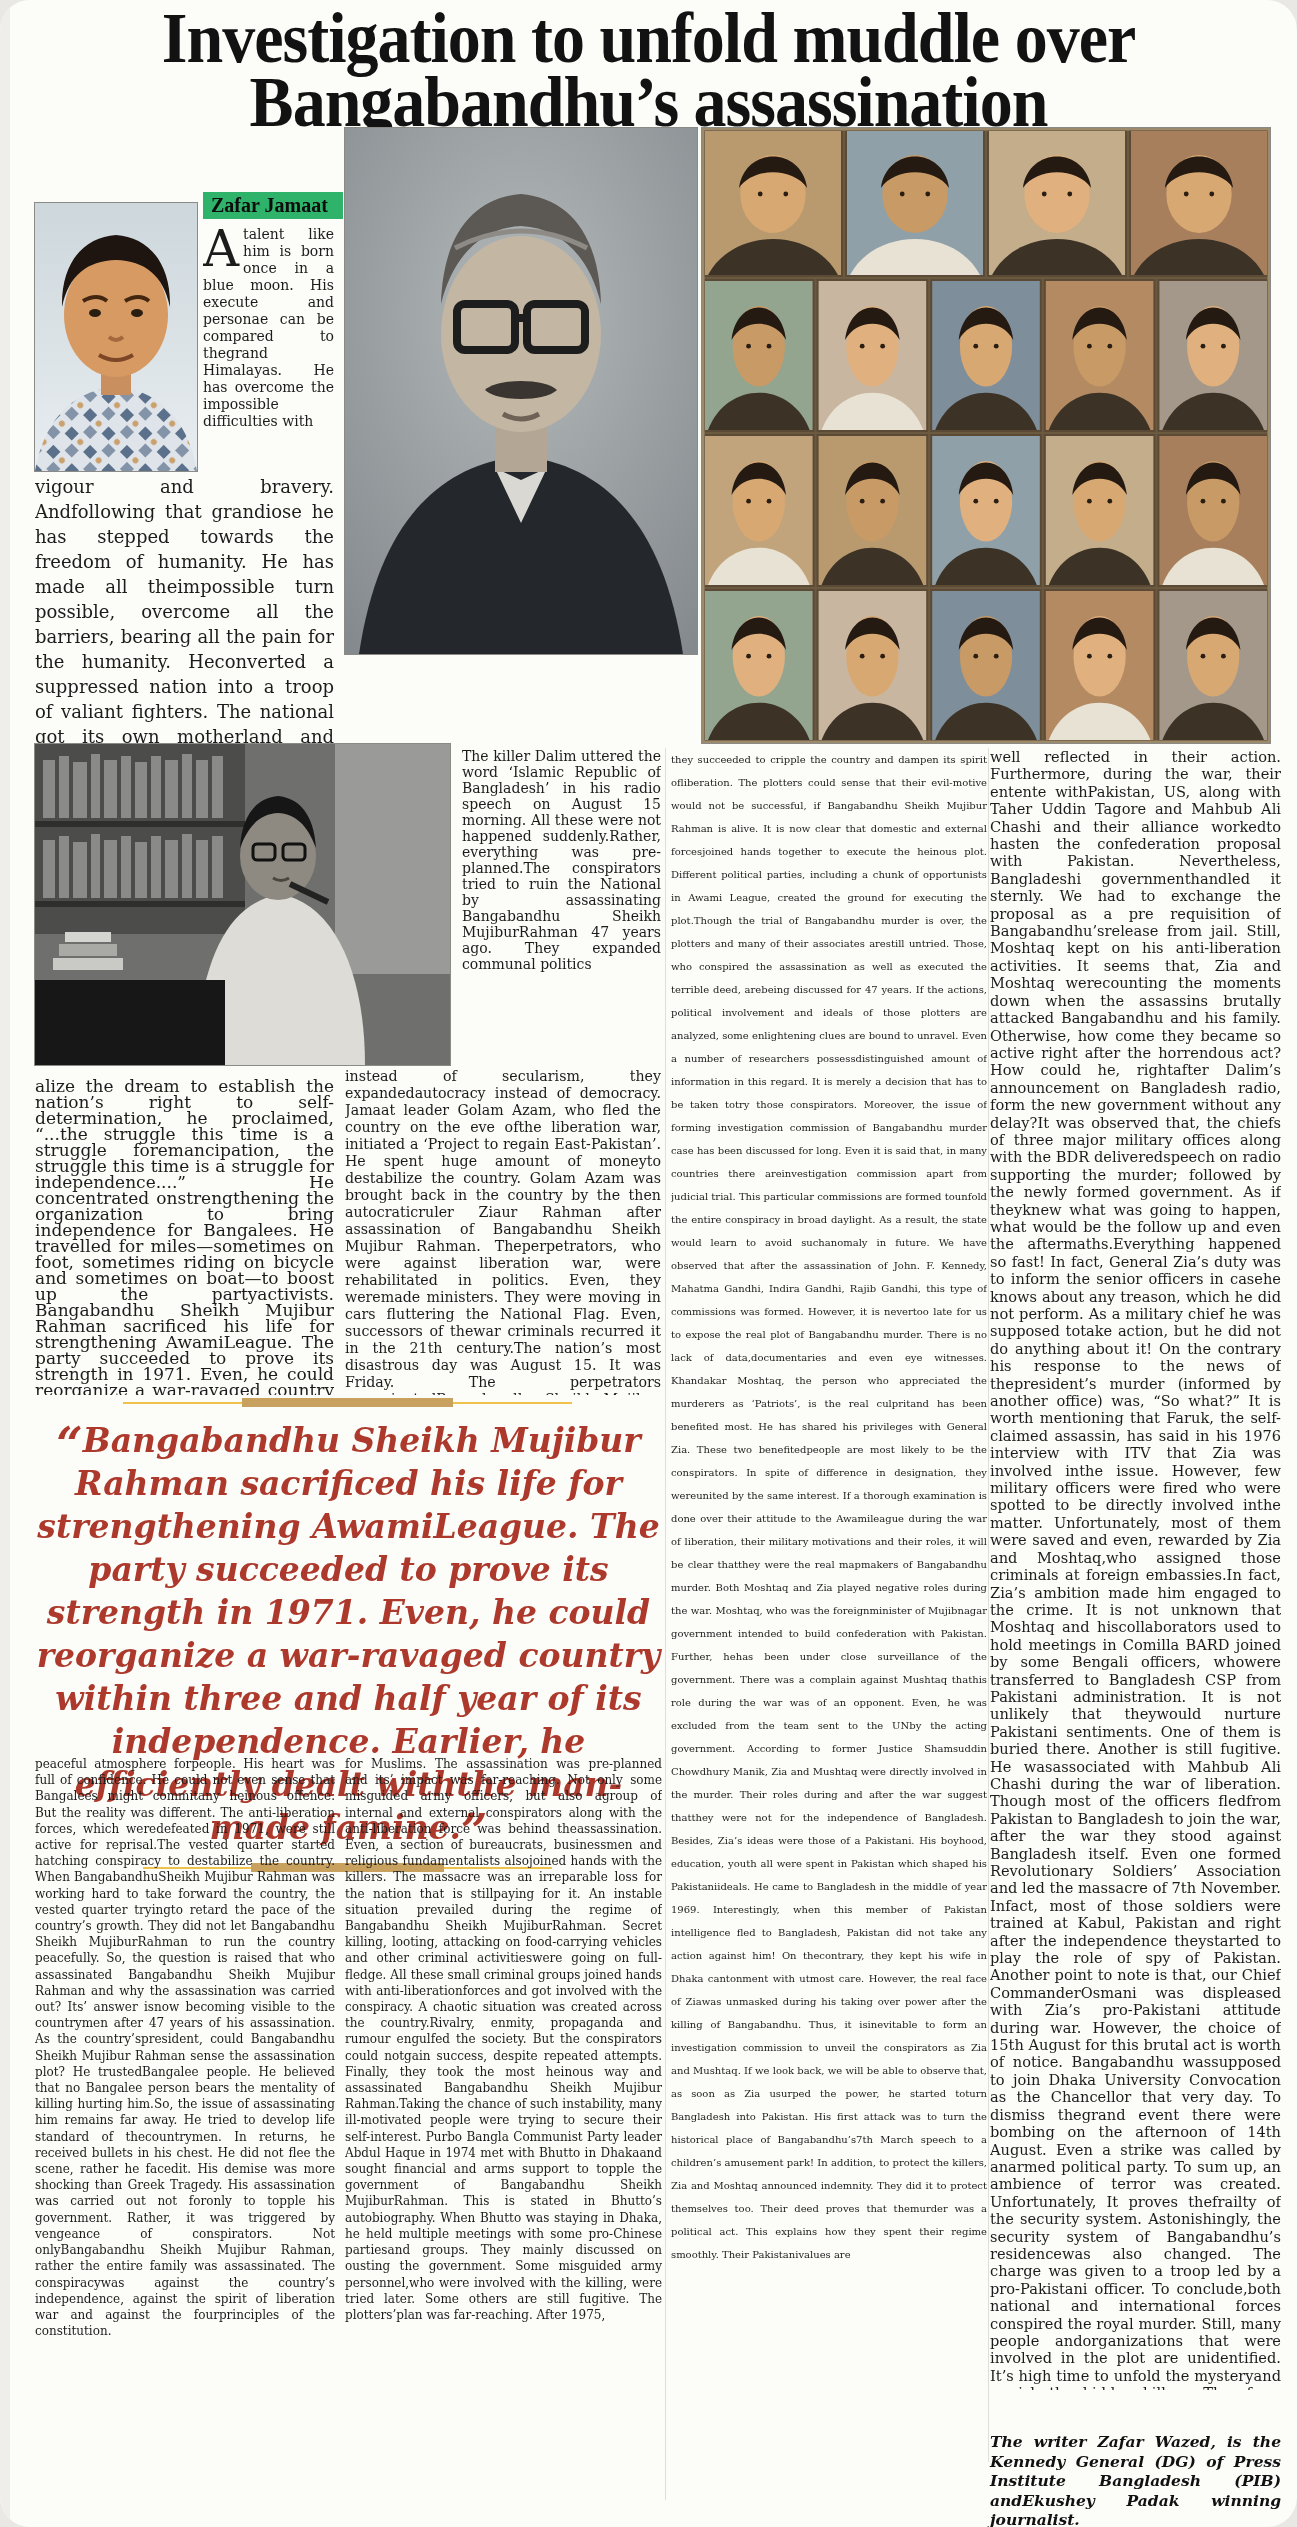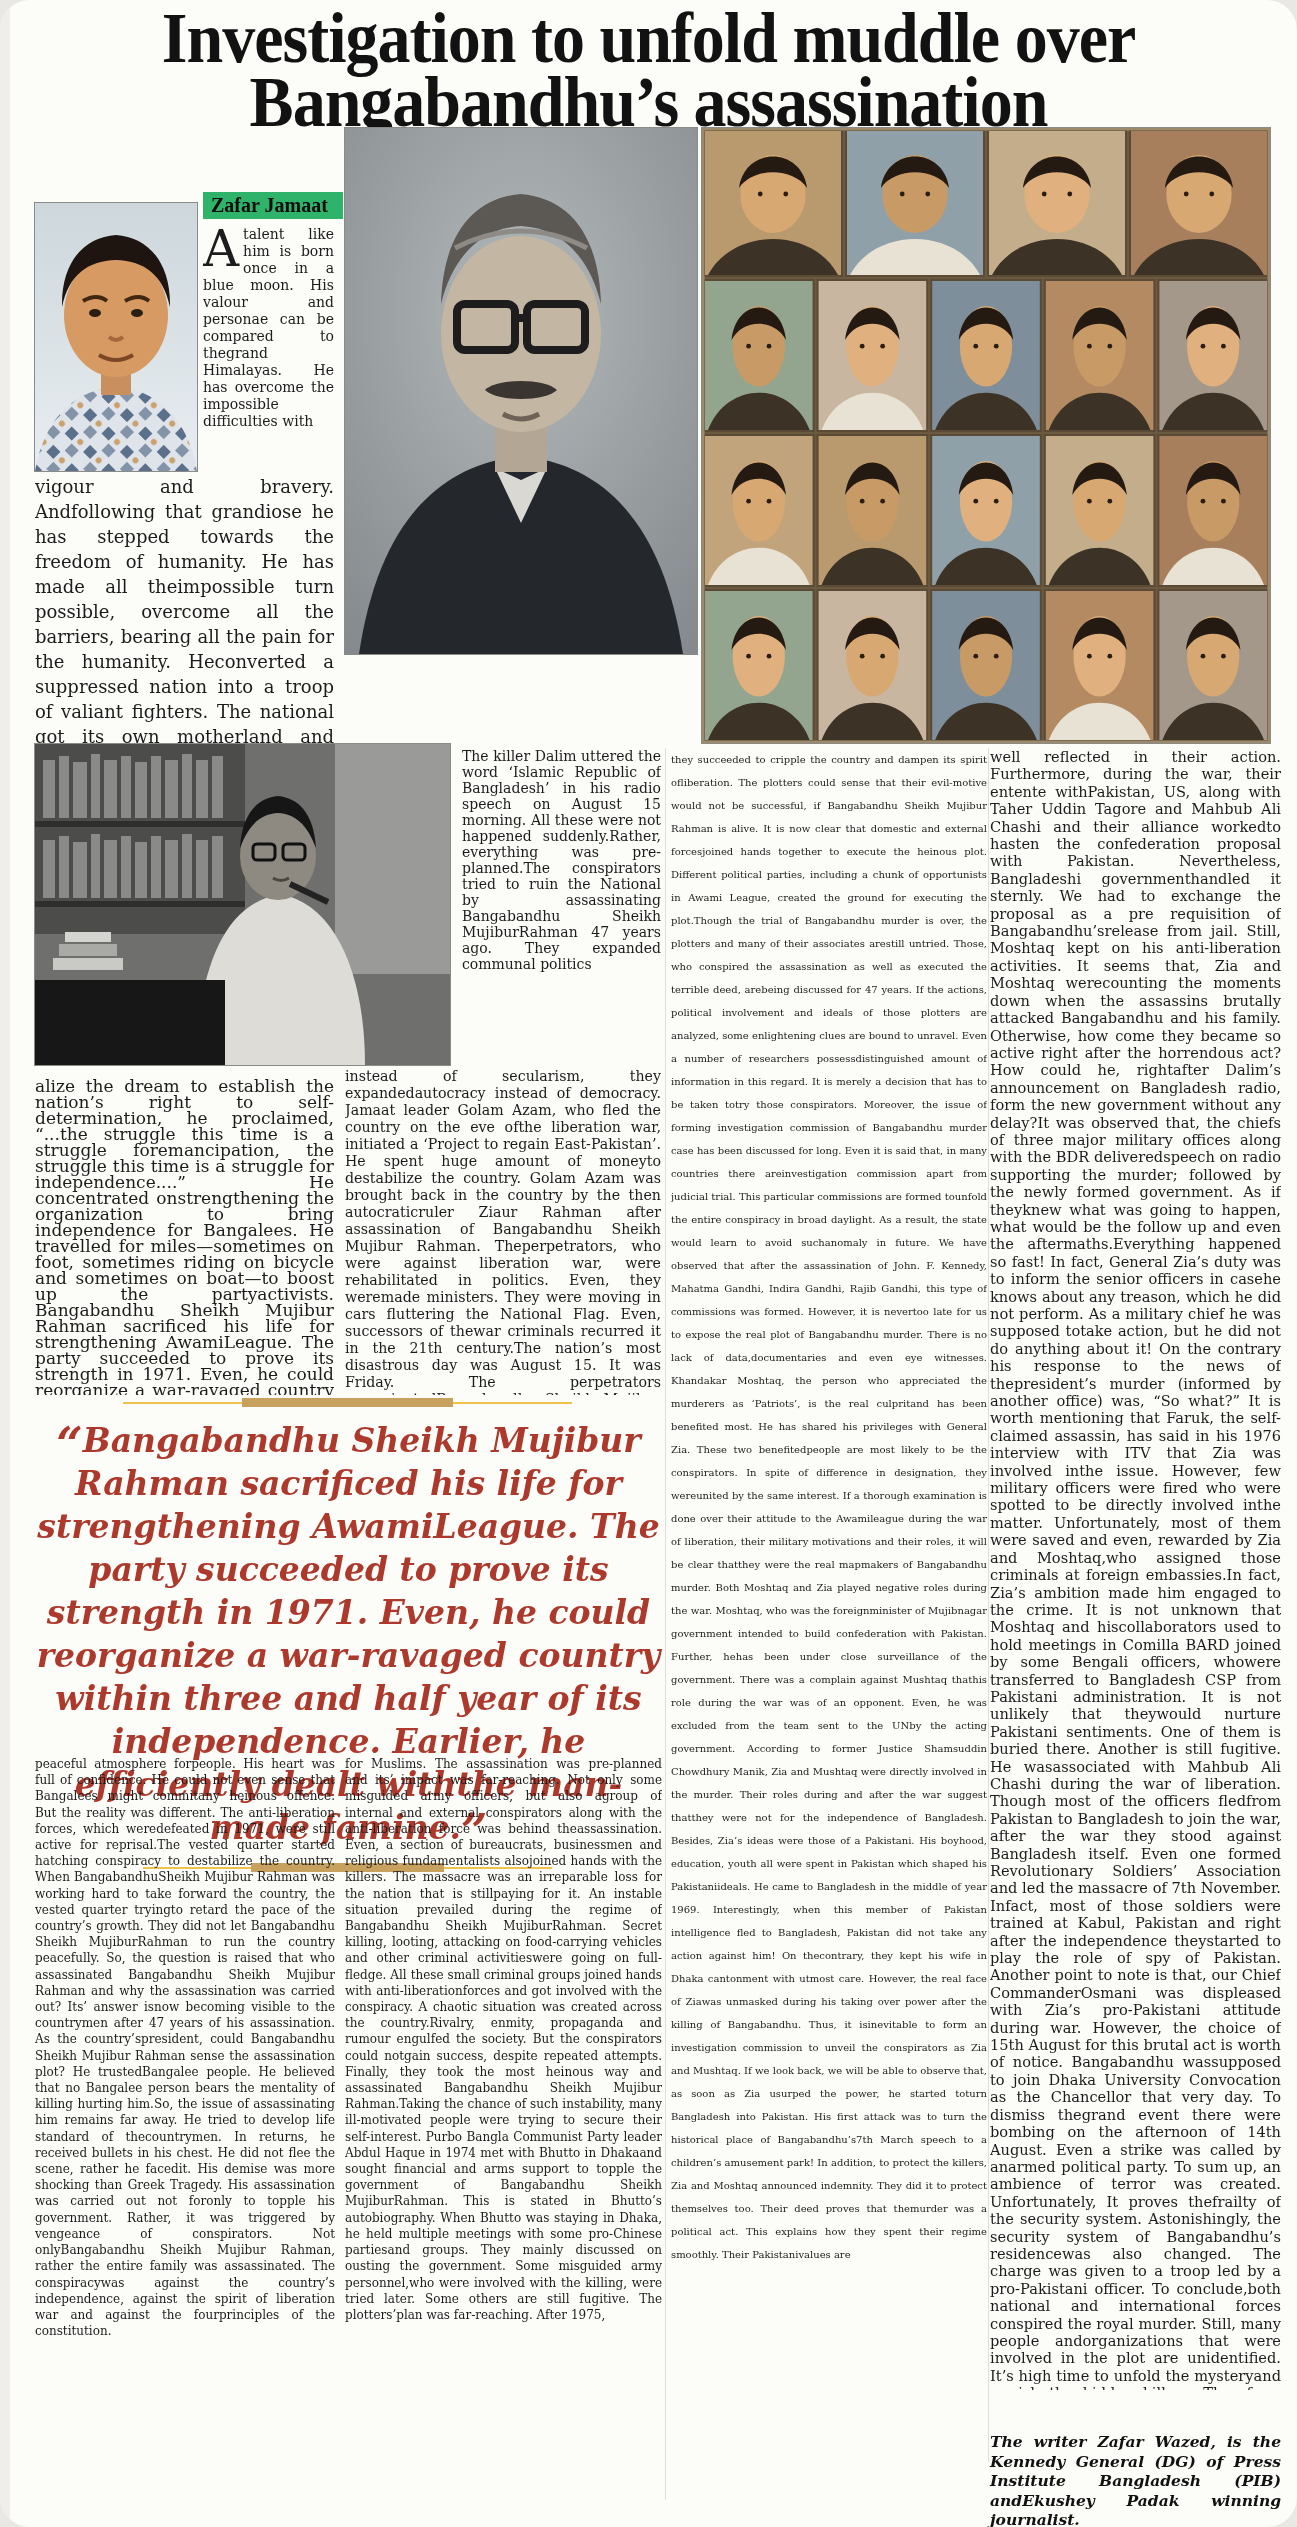--- a/index.html
+++ b/index.html
@@ -67,21 +67,21 @@
       <path d="M74,134 q7,6 14,0" stroke="#a5683c" stroke-width="4" fill="none"></path>
       <path d="M64,152 q17,10 34,0" stroke="#7d4626" stroke-width="4" fill="none"></path>
     </svg>
   </div>
 
   <div class="abs byline" style="left:203px;top:192px;width:132px;height:27px;">
     <span>Zafar Jamaat</span>
   </div>
 
   <div class="abs bodycol col1-intro" style="left:203px;top:226px;width:131px;height:245px;">
-    <span class="dropcap">A</span><span>talent like him is born once in a blue moon. His valour and personae can be compared to thegrand Himalayas. He has overcome the impossible difficulties with</span>
+    <span class="dropcap">A</span><span>talent like him is born once in a blue moon. His execute and personae can be compared to thegrand Himalayas. He has overcome the impossible difficulties with</span>
   </div>
 
   <div class="abs bodycol col1-cont" style="left:35px;top:474px;width:299px;height:270px;">vigour and bravery. Andfollowing that grandiose he has stepped towards the freedom of humanity. He has made all theimpossible turn possible, overcome all the barriers, bearing all the pain for the humanity. Heconverted a suppressed nation into a troop of valiant fighters. The national got its own motherland and sovereignty in exchange struggle, blood shed and supreme sacrifice. He awarded the nation with the red and green flag. He taught the national to sing the song of Sonar Bangla.He sacrificed everything of his life to liberate the nation. He like most the two words—‘Freedom’ and ‘Independence’. With the aim to materi-</div>
 
   <div class="abs photo-frame" style="left:345px;top:128px;width:352px;height:526px;">
     <svg width="352" height="526" viewBox="0 0 352 526">
       <defs>
         <radialGradient id="mpbg" cx="0.5" cy="0.35" r="0.9">
           <stop offset="0" stop-color="#b3b8ba"></stop>
             <stop offset="1" stop-color="#7e8487"></stop>

